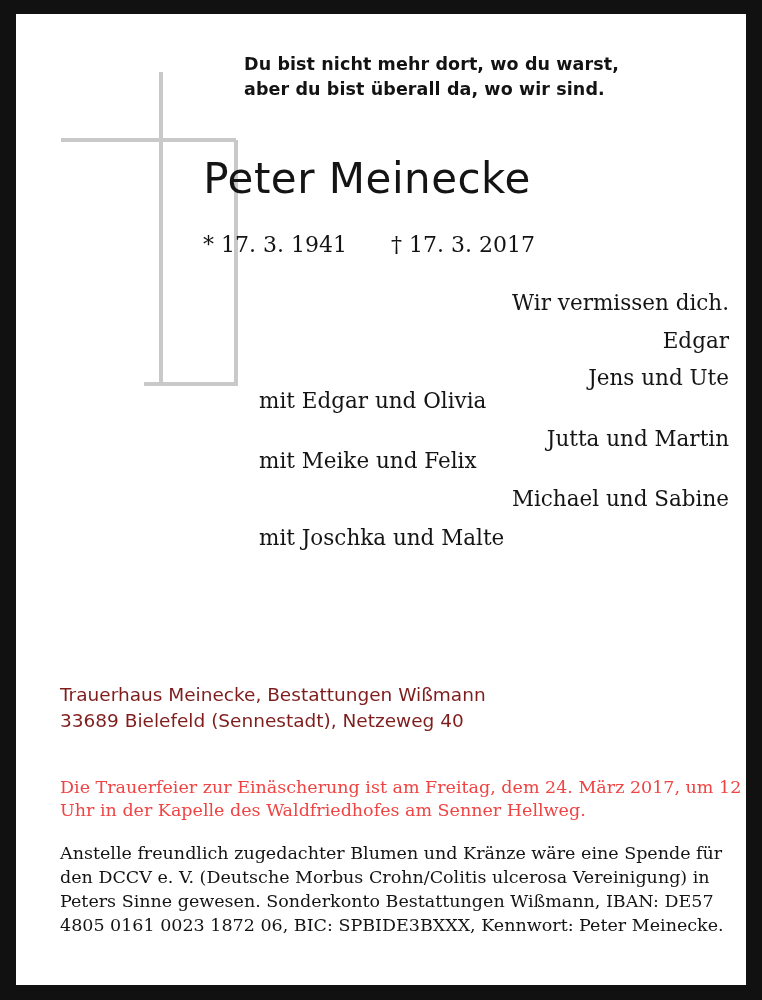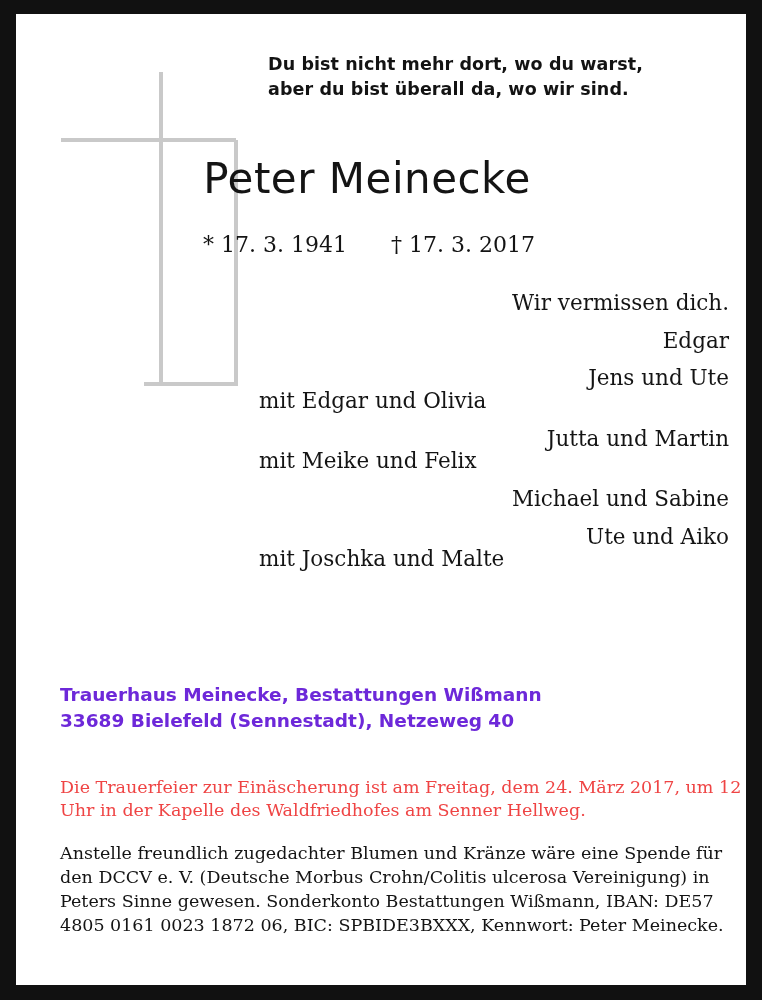--- a/index.html
+++ b/index.html
@@ -51,21 +51,21 @@
     left: 228px;
     top: 38px;
     width: 470px;
     font-family: "DejaVu Sans", sans-serif;
     font-size: 17.5px;
     font-weight: 600;
     line-height: 1.45;
     color: #131313;
     letter-spacing: 0.1px;
   }
-  .verse div { white-space: nowrap; margin-left: 24px; }
+  .verse div { white-space: nowrap; }
 
   .name {
     position: absolute;
     left: 0;
     right: 28px;
     top: 140px;
     text-align: center;
     font-family: "DejaVu Sans", sans-serif;
     font-size: 42px;
     font-weight: 400;
@@ -106,23 +106,23 @@
   }
   .fam-gap-small { height: 9px; }
 
   .address {
     position: absolute;
     left: 44px;
     top: 668px;
     width: 690px;
     font-family: "DejaVu Sans", sans-serif;
     font-size: 18.5px;
-    font-weight: 700;
+    font-weight: 400;
     line-height: 1.42;
-    color: #6d28d9;
+    color: #7f1d1d;
   }
   .address div { white-space: nowrap; }
 
   .ceremony {
     position: absolute;
     left: 44px;
     top: 762px;
     width: 700px;
     font-family: "DejaVu Serif", serif;
     font-size: 17.5px;
@@ -188,21 +188,20 @@
           <div class="sub">mit Meike und Felix</div>
         </div>
         <div class="fam-gap-small"></div>
 
         <div class="block">
           <div class="line">Michael und Sabine</div>
         </div>
         <div class="fam-gap-small"></div>
 
         <div class="block">
-          <div class="line">Ute und Aiko</div>
           <div class="sub">mit Joschka und Malte</div>
         </div>
       </div>
 
       <div class="address">
         <div>Trauerhaus Meinecke, Bestattungen Wißmann</div>
         <div>33689 Bielefeld (Sennestadt), Netzeweg 40</div>
       </div>
 
       <div class="ceremony">Die Trauerfeier zur Einäscherung ist am Freitag, dem 24. März 2017, um 12 Uhr in der Kapelle des Waldfriedhofes am Senner Hellweg.</div>

